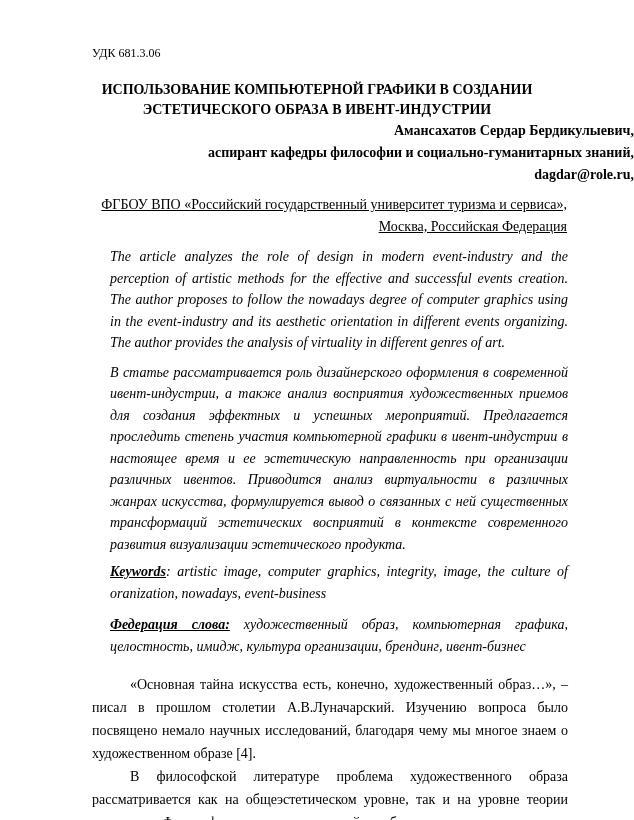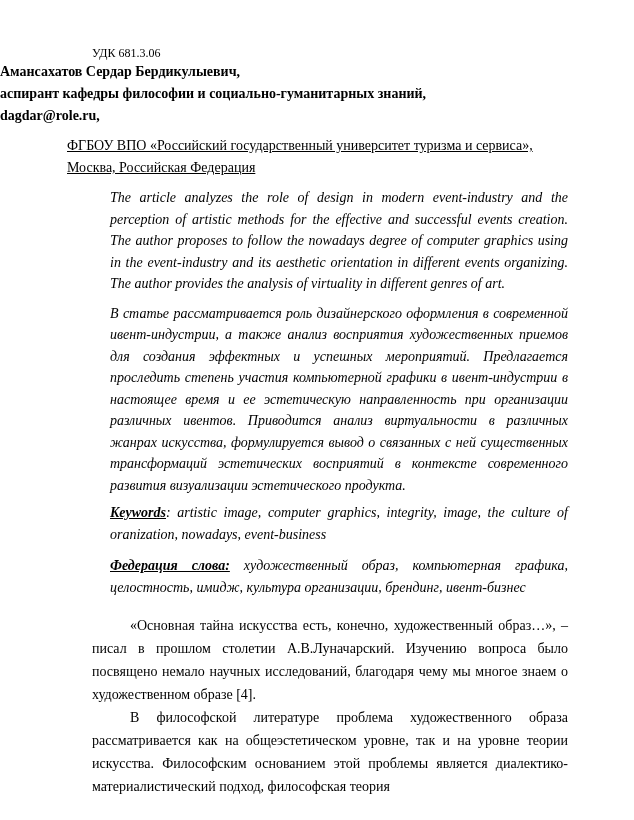--- a/index.html
+++ b/index.html
@@ -25,21 +25,21 @@
   }
   .title {
     margin: 19px auto 0 auto;
     max-width: 480px;
     text-align: center;
     font-weight: bold;
     font-size: 14px;
     line-height: 20px;
   }
   .header-line {
-    text-align: left;
+    text-align: right;
     font-size: 14px;
     line-height: 22px;
   }
   .header-line.bold {
     font-weight: bold;
   }
   .affiliation {
     max-width: 500px;
     margin: 8px auto;
     text-decoration: underline;
@@ -70,20 +70,21 @@
     text-indent: 38px;
   }
 </style>
 </head>
 <body>
 
 <div class="page">
 
   <div class="udc">УДК 681.3.06</div>
 
+  <h1 class="title">ИСПОЛЬЗОВАНИЕ КОМПЬЮТЕРНОЙ ГРАФИКИ В СОЗДАНИИ ЭСТЕТИЧЕСКОГО ОБРАЗА В ИВЕНТ-ИНДУСТРИИ</h1>
 
   <div class="header-line bold">Амансахатов Сердар Бердикулыевич,</div>
 
   <div class="header-line bold">аспирант кафедры философии и социально-гуманитарных знаний,</div>
 
   <div class="header-line bold">dagdar@role.ru,</div>
 
   <div class="header-line">
     <div class="affiliation">ФГБОУ ВПО «Российский государственный университет туризма и сервиса», Москва, Российская Федерация</div>
   </div>

